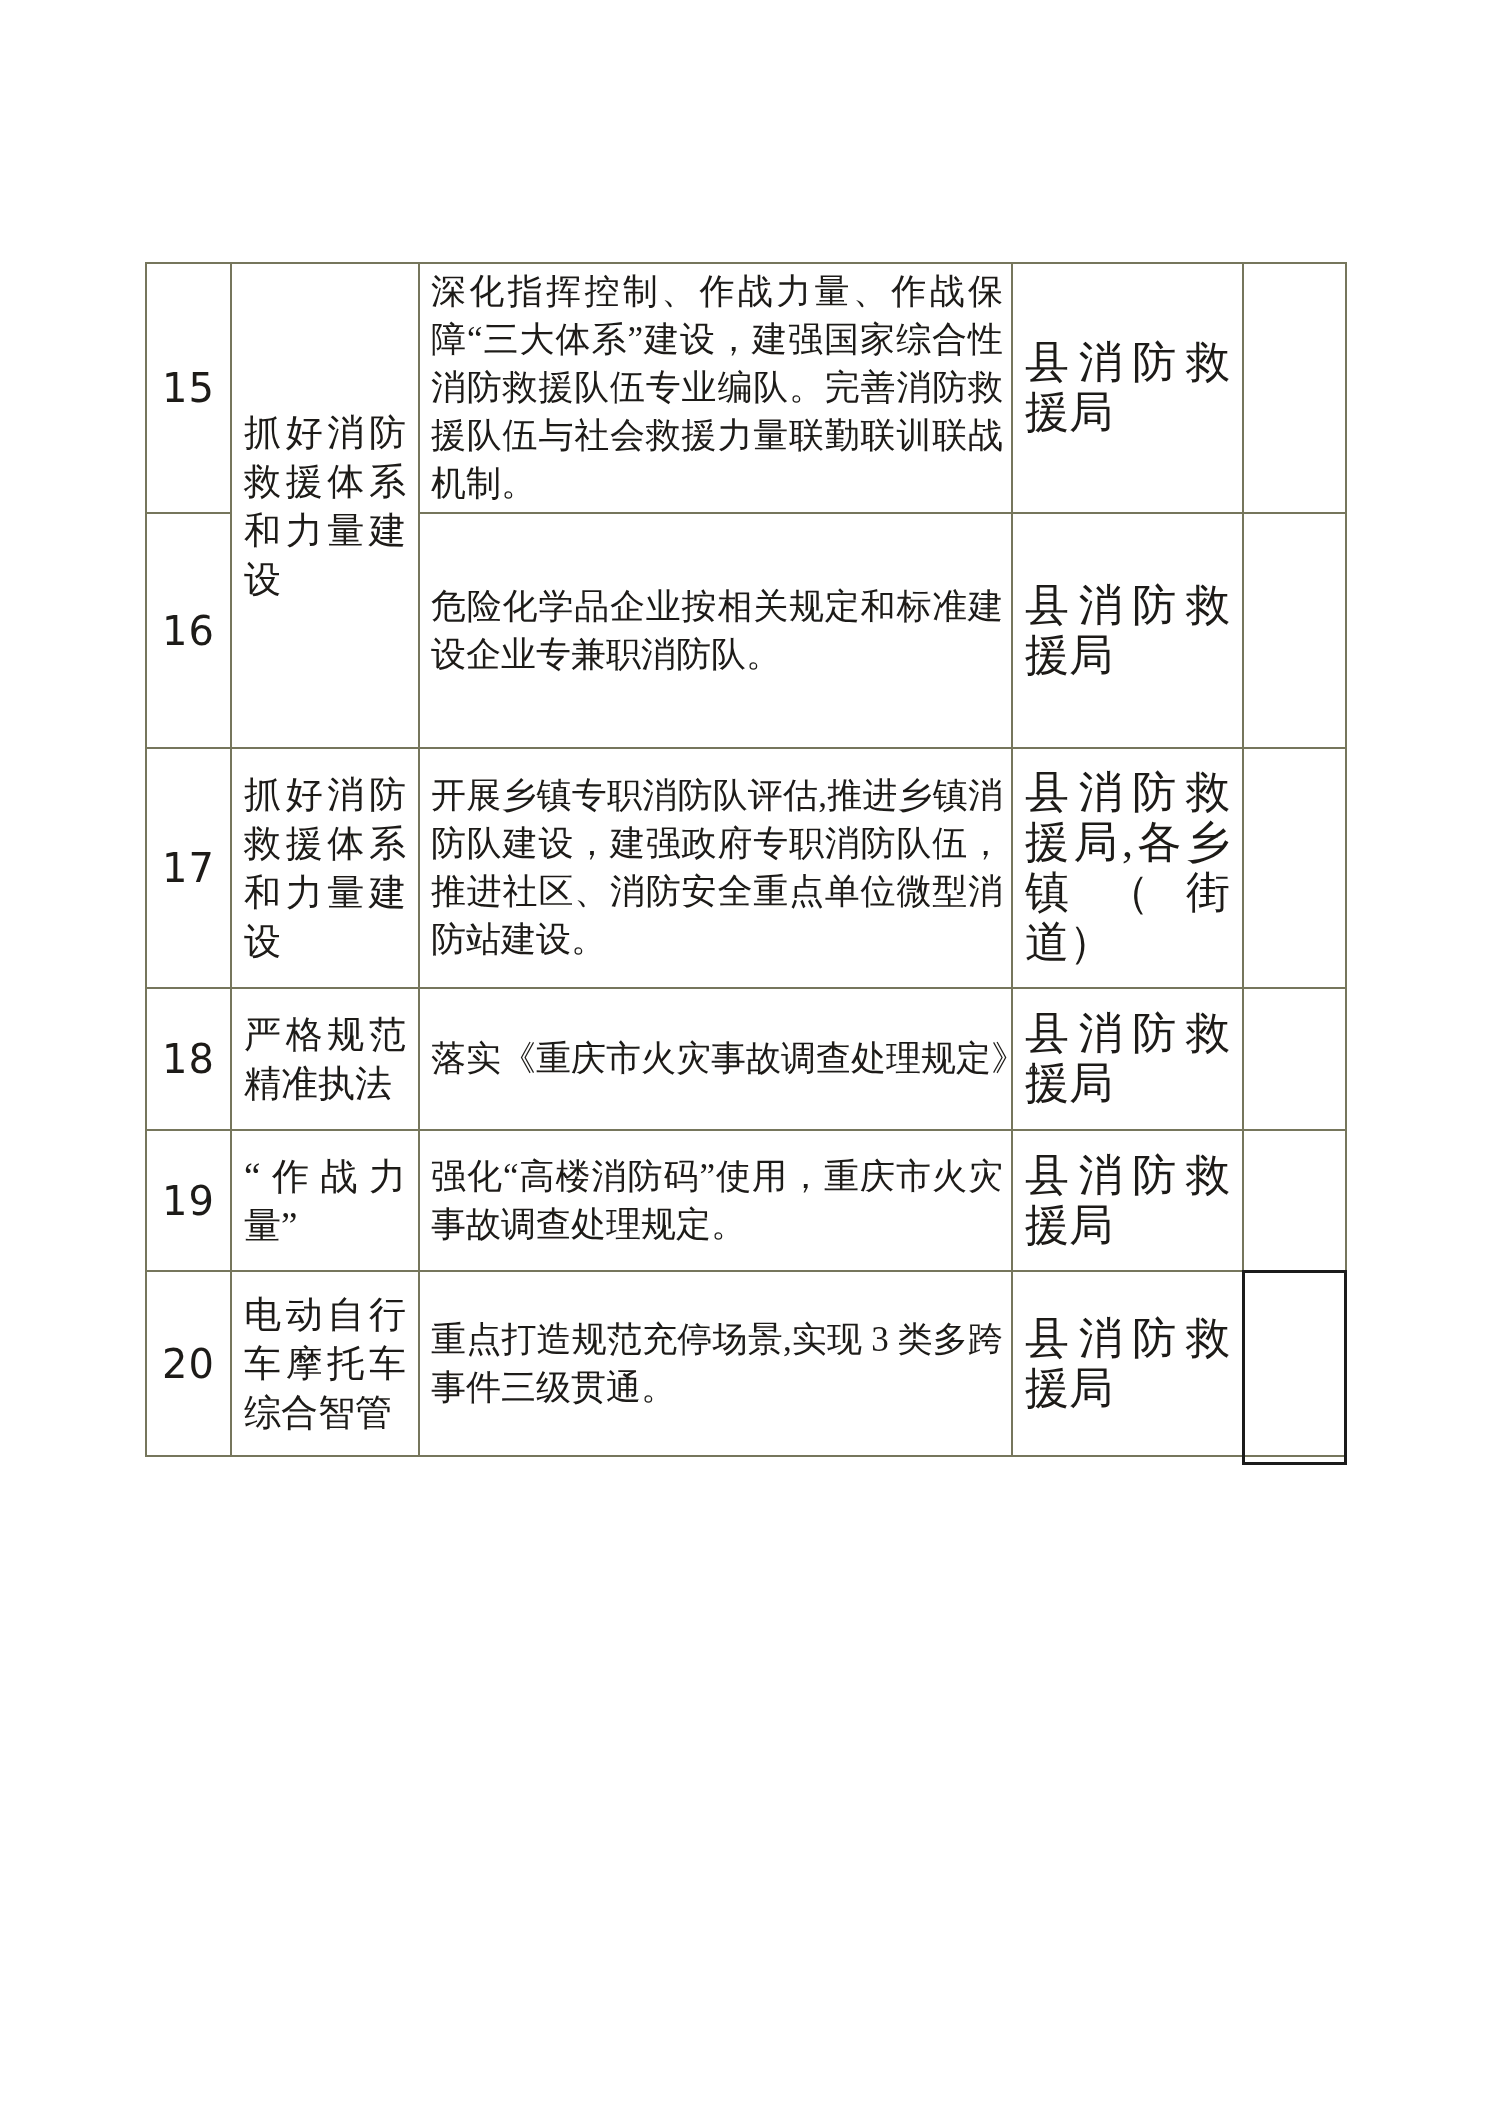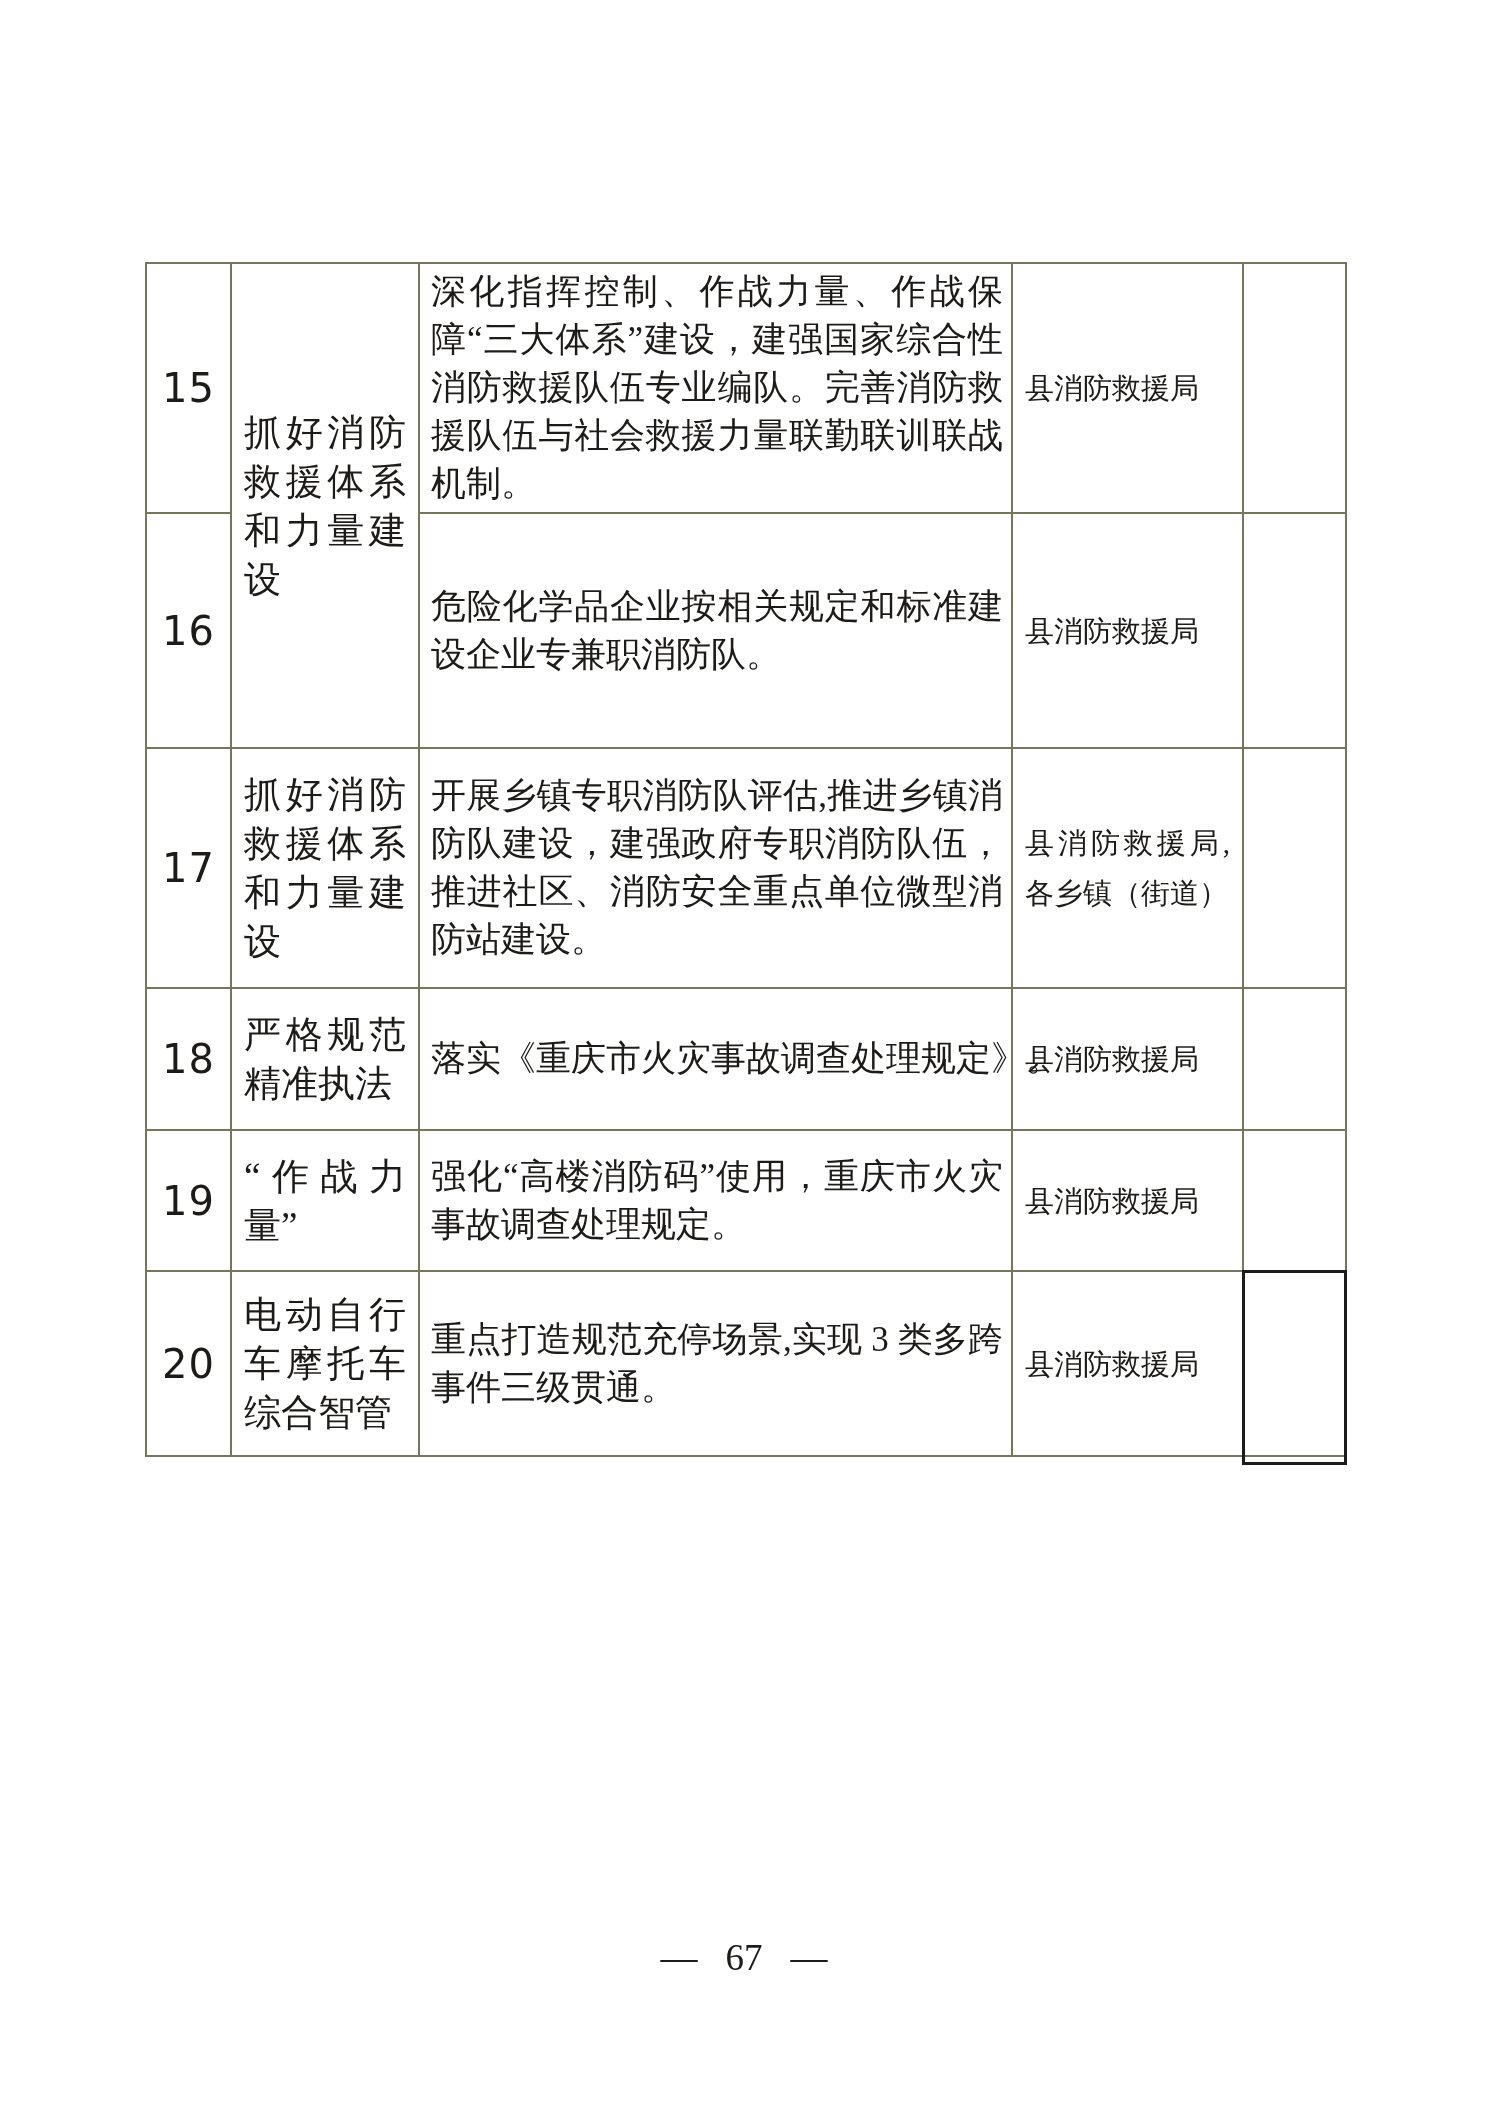--- a/index.html
+++ b/index.html
@@ -60,21 +60,21 @@
     line-height:48px;
     padding:4px 8px 4px 11px;
     text-align:justify;
     text-justify:inter-character;
   }
   td.task.nowrap{
     white-space:nowrap;
     text-align:left;
   }
   td.dept{
-    font-size:29px;
+    font-size:44px;
     line-height:50px;
     padding:4px 12px;
     text-align:justify;
     text-justify:inter-character;
   }
   td.blank{background:var(--paper);}
   td.black-cell{position:relative;}
   .black-box{
     position:absolute;
     top:-2px;left:-2px;right:-2px;bottom:-10px;
@@ -144,17 +144,14 @@
         <td class="cat">电动自行车摩托车综合智管</td>
         <td class="task">重点打造规范充停场景,实现 3 类多跨事件三级贯通。</td>
         <td class="dept">县消防救援局</td>
         <td class="blank black-cell">
           <div class="black-box"></div>
         </td>
       </tr>
     </tbody>
   </table>
 
-  <div class="page-number">
-    <span class="dash">—</span><span class="no">67</span><span class="dash">—</span>
-  </div>
 
 </div>
 
 </body></html>

